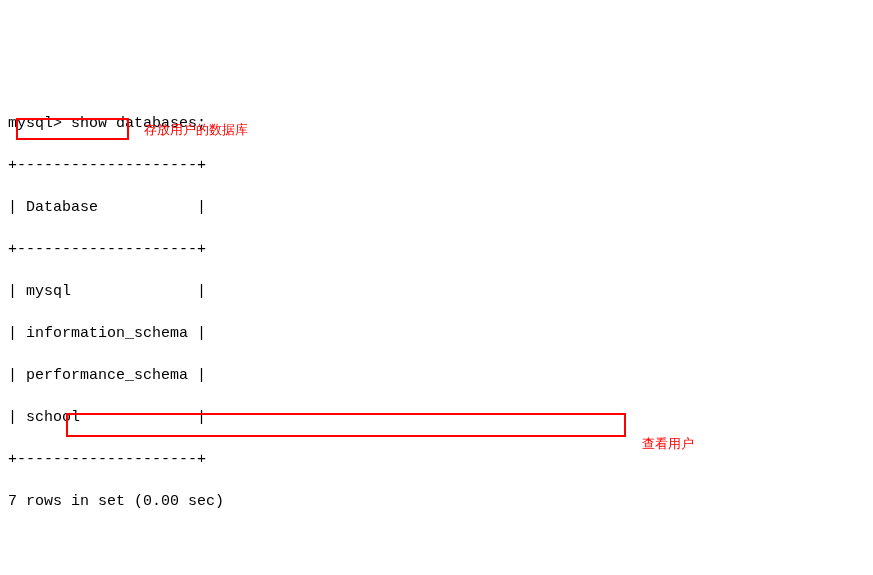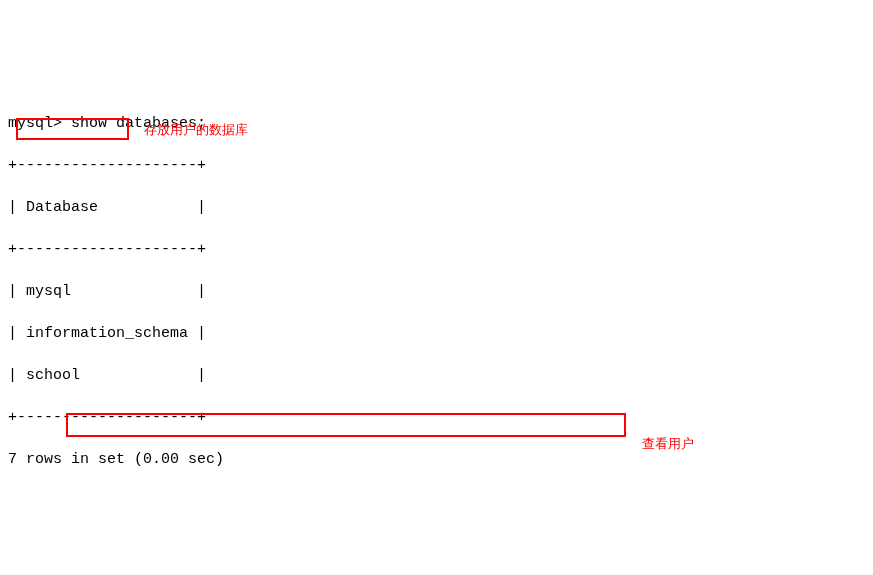--- a/index.html
+++ b/index.html
@@ -43,20 +43,21 @@
 
 
 
 <div>
 <span class="terminal-line">mysql&gt; show databases;</span>
 <span class="terminal-line">+--------------------+</span>
 <span class="terminal-line">| Database           |</span>
 <span class="terminal-line">+--------------------+</span>
 <span class="terminal-line">| mysql              |</span>
 <span class="terminal-line">| information_schema |</span>
+<span class="terminal-line">| performance_schema |</span>
 <span class="terminal-line">| school             |</span>
 <span class="terminal-line">+--------------------+</span>
 <span class="terminal-line">7 rows in set (0.00 sec)</span>
 <span class="terminal-line"></span>
 
 
 
 <span class="terminal-line"></span>
 
 

